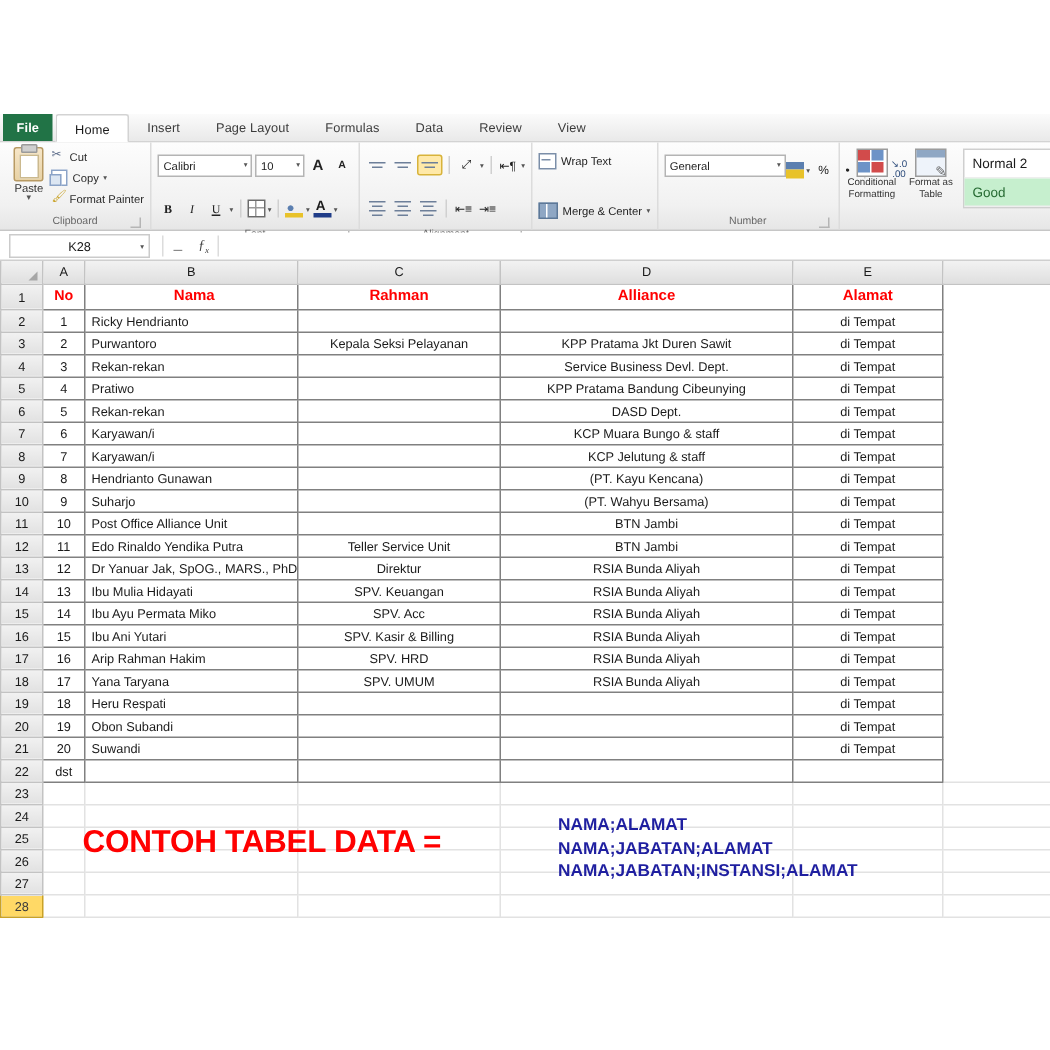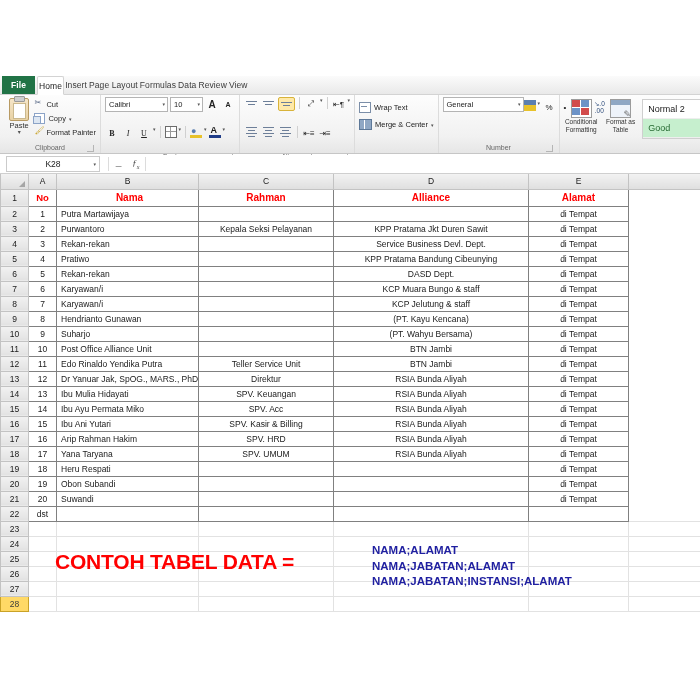--- a/index.html
+++ b/index.html
@@ -23,21 +23,21 @@
   }
   .tabbar {
     height: 18px;
     background: linear-gradient(#fbfbfb, #e9e9e9);
     border-bottom: 1px solid #d3d3d3;
     display: flex; align-items: stretch;
     padding-left: 2px;
     font-size: 8.5px;
   }
   .tab {
-    padding: 0 1px;
+    padding: 0 12px;
     display: flex; align-items: center;
     color: #3b3b3b;
     white-space: nowrap;
     letter-spacing: .1px;
   }
   .tab.file {
     background: #217346;
     color: #ffffff;
     font-weight: bold;
     padding: 0 9px;
@@ -115,21 +115,21 @@
     white-space: nowrap;
   }
   .mini-ico { width:9px; height:9px; display:inline-block; position:relative;}
   .ico-cut:before{content:"\2702"; font-size:8px; color:#5a6a88; position:absolute; top:-2px; left:0;}
   .ico-copy{ background:#fff; border:1px solid #8ba3c7; }
   .ico-copy:after{content:""; position:absolute; left:-2px; top:2px; width:6px;height:6px;background:#dce6f2;border:1px solid #8ba3c7;}
   .ico-fmt:before{content:"\1F58C"; font-size:8px; color:#c9a227; position:absolute; top:-2px; left:0;}
 
   
   .g-font { width: 132px; }
-  .row1, .row2 { display:flex; align-items:flex-start; gap:2px; height:26px;}
+  .row1, .row2 { display:flex; align-items:center; gap:2px; height:26px;}
   .row2 { margin-top: 3px; }
   .fontbox {
     width:56px; height:13px; background:#fff; border:1px solid #b4b4b4;
     font-size:7.5px; color:#222; padding-left:3px; line-height:13px;
     display:flex; justify-content:space-between; align-items:center;
     padding-right:2px;
   }
   .sizebox {
     width:26px; height:13px; background:#fff; border:1px solid #b4b4b4;
     font-size:7.5px; color:#222; padding-left:3px; line-height:13px;
@@ -511,21 +511,21 @@
             <div class="btn-sq">⇥≡</div>
           </div>
         </div>
         <div class="group-label">
           <span>Alignment</span>
           <span class="dlg-launcher"></span>
         </div>
       </div>
 
       <div class="group" style="width:78px;">
-        <div class="group-body" style="flex-direction:column; gap:4px; padding-top:4px;">
+        <div class="group-body" style="flex-direction:column; gap:20px; padding-top:4px;">
           <div class="wrap-cmd">
             <span class="wrap-ico"></span>
             <span>Wrap Text</span>
           </div>
           <div class="wrap-cmd">
             <span class="merge-ico"></span>
             <span>Merge &amp; Center</span>
             <span class="caret">▾</span>
           </div>
         </div>
@@ -637,21 +637,21 @@
         <td class="cell c-inst">Alliance</td>
         <td class="cell c-alm">Alamat</td>
         <td class="pad"></td>
       </tr>
 
       </tbody>
         <tbody id="data-rows">
           <tr>
             <td class="rowhdr">2</td>
             <td class="cell c-no">1</td>
-            <td class="cell c-nama">Putra Martawijaya</td>
+            <td class="cell c-nama">Ricky Hendrianto</td>
             <td class="cell c-jab"></td>
             <td class="cell c-inst"></td>
             <td class="cell c-alm">di Tempat</td>
             <td class="pad"></td>
           </tr>
           <tr>
             <td class="rowhdr">3</td>
             <td class="cell c-no">2</td>
             <td class="cell c-nama">Purwantoro</td>
             <td class="cell c-jab">Kepala Seksi  Pelayanan</td>

